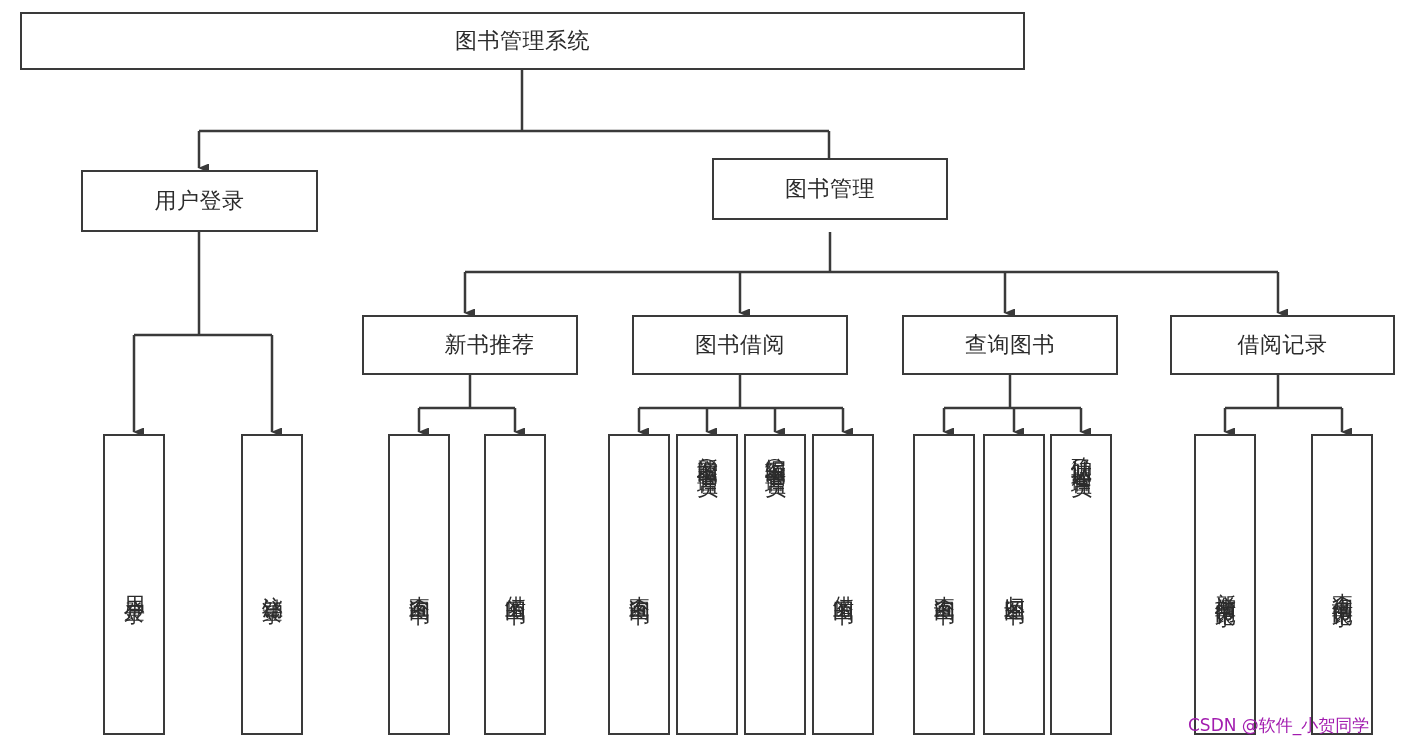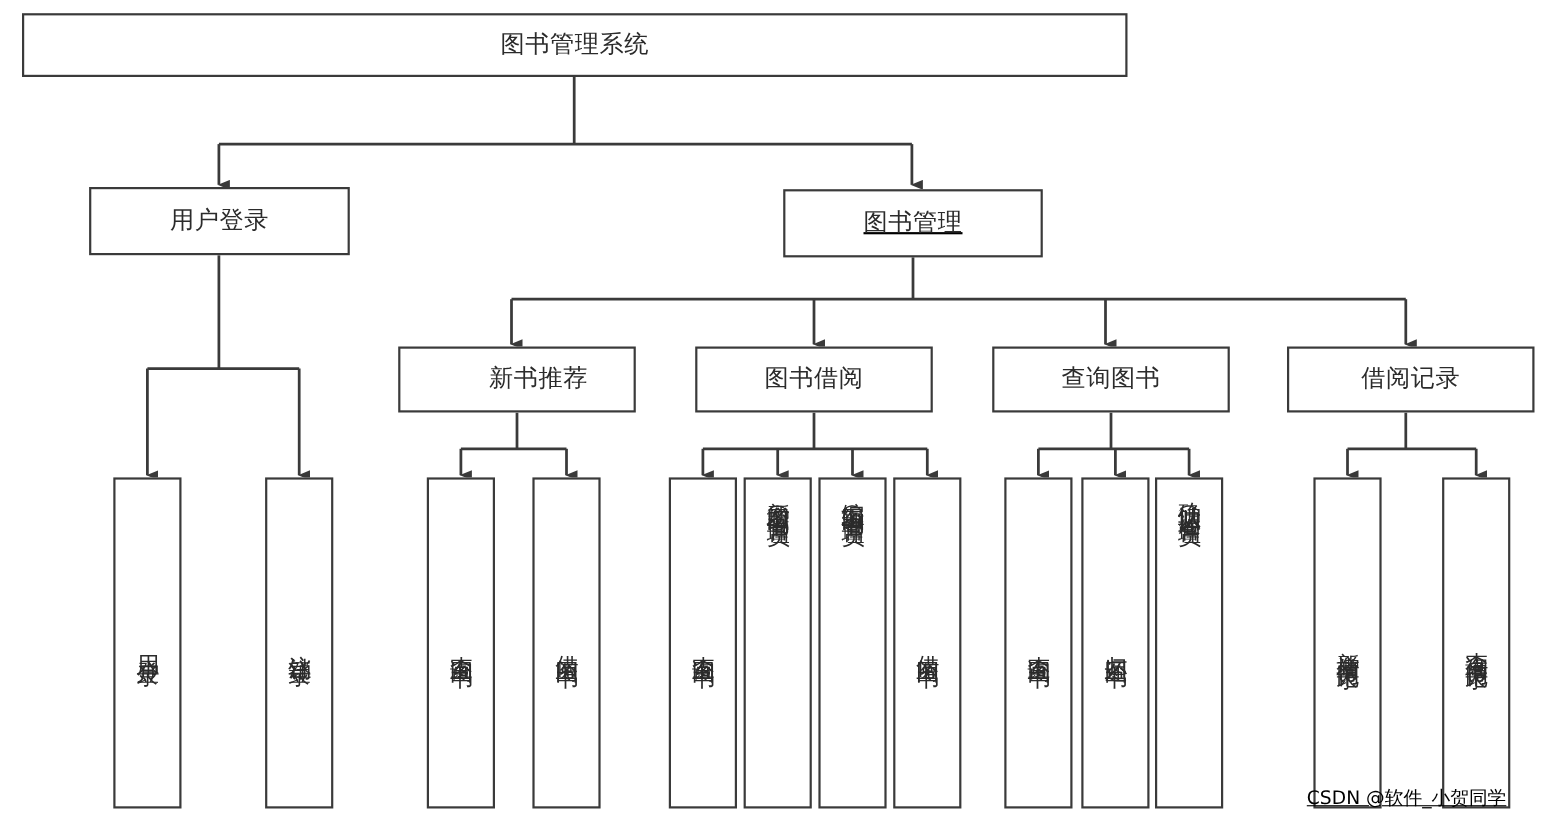--- a/index.html
+++ b/index.html
@@ -61,24 +61,23 @@
     font-size: 21px;
     letter-spacing: 3px;
     line-height: 1;
     white-space: nowrap;
   }
   .watermark {
     position: absolute;
     left: 1188px;
     top: 714px;
     font-size: 17px;
-    color: #000000;
+    color: #a21caf;
     white-space: nowrap;
     font-family: "DejaVu Sans", "Liberation Sans", sans-serif;
-    text-decoration: underline;
   }
 </style>
 </head>
 <body>
 
 <div id="diagram-root">
 
   <svg id="tree-svg" viewBox="0 0 1405 747" xmlns="http://www.w3.org/2000/svg">
     <defs>
       <marker id="arrowhead" markerWidth="9" markerHeight="11" refX="4.5" refY="10" orient="auto" markerUnits="userSpaceOnUse">
@@ -128,21 +127,21 @@
       </div>
       <div class="node-box horizontal" style="left: 81px; top: 170px; width: 237px; height: 62px;">
         <span class="node-label">用户登录</span>
       </div>
       <div class="node-box vertical centered" style="left: 103px; top: 434px; width: 62px; height: 301px;">
         <span class="node-label">用户登录</span>
       </div>
       <div class="node-box vertical centered" style="left: 241px; top: 434px; width: 62px; height: 301px;">
         <span class="node-label">注销登录</span>
       </div>
-      <div class="node-box horizontal" style="left: 712px; top: 172px; width: 236px; height: 62px; text-decoration: underline;">
+      <div class="node-box horizontal" style="left: 712px; top: 158px; width: 236px; height: 62px;">
         <span class="node-label">图书管理</span>
       </div>
       <div class="node-box horizontal" style="left: 362px; top: 315px; width: 216px; height: 60px; padding-left: 39px;">
         <span class="node-label">新书推荐</span>
       </div>
       <div class="node-box vertical centered" style="left: 388px; top: 434px; width: 62px; height: 301px;">
         <span class="node-label">查询图书</span>
       </div>
       <div class="node-box vertical centered" style="left: 484px; top: 434px; width: 62px; height: 301px;">
         <span class="node-label">借阅图书</span>

